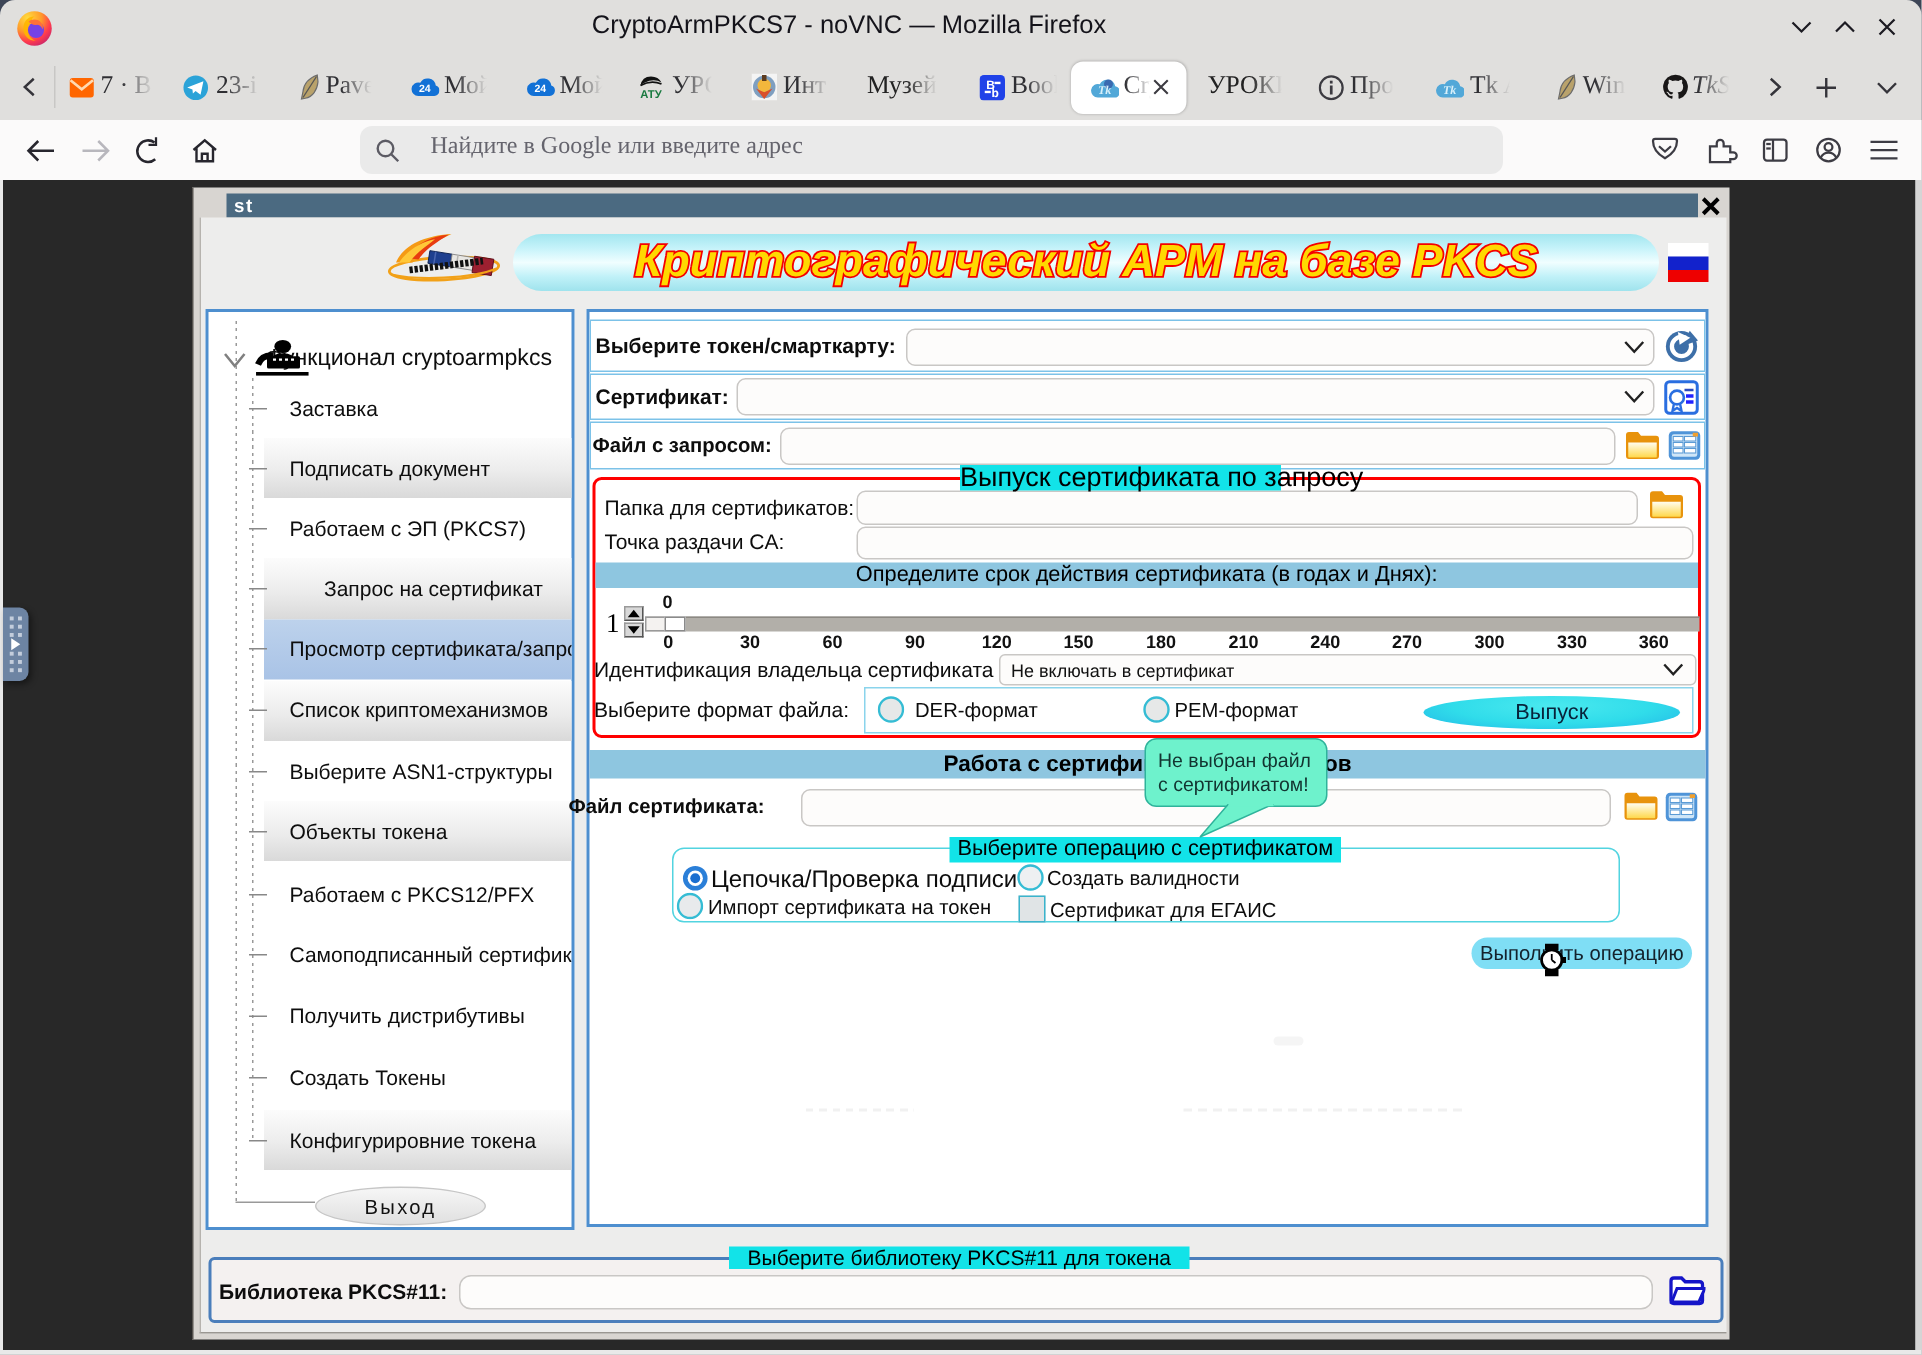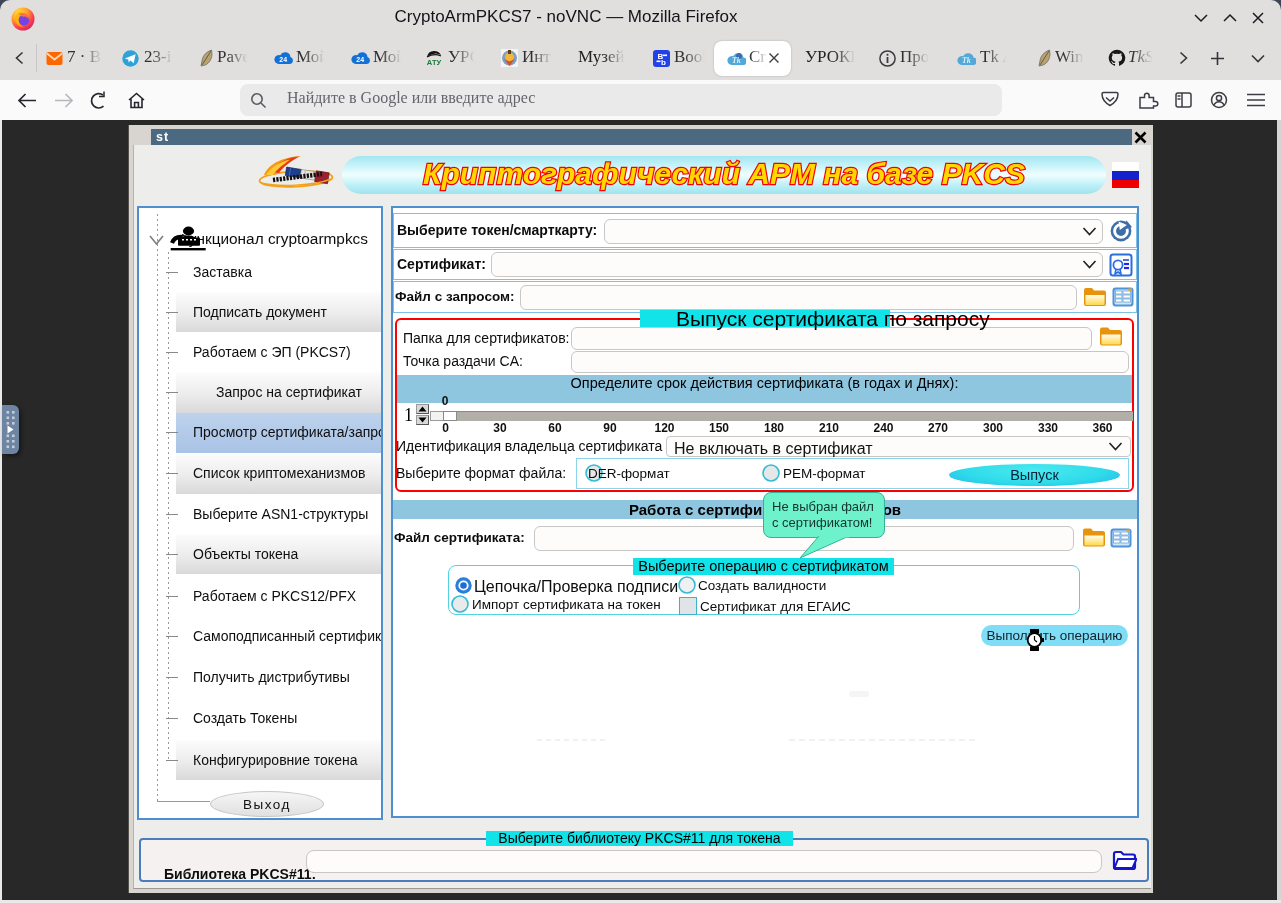--- a/index.html
+++ b/index.html
@@ -391,30 +391,30 @@
           <rect x="11" y="4" width="7.5" height="3"></rect>
       <rect x="3.5" y="8" width="6.5" height="3"></rect>
           <rect x="11" y="8" width="7.5" height="3"></rect>
       <rect x="3.5" y="12" width="6.5" height="3"></rect>
           <rect x="11" y="12" width="7.5" height="3"></rect>
     </g>
     <rect x="16.5" y="1.5" width="3.5" height="2.5" fill="#f0a030"></rect>
   </svg>
 
   <div class="abs" style="left:395px;top:318px;width:739px;height:174px;border:2px solid #f00;border-radius:6px;box-sizing:border-box;background:#fff;"></div>
-  <div class="cyanlab" style="left:640px;top:310px;width:214px;height:17px;font-size:21px;line-height:17px;padding-left:36px;">Выпуск сертификата по запросу</div>
+  <div class="cyanlab" style="left:640px;top:310px;width:214px;height:17px;font-size:18px;line-height:17px;">Выпуск сертификата по запросу</div>
   <div class="lab" style="left:403px;top:330px;">Папка для сертификатов:</div>
   <div class="entry" style="left:571px;top:327px;width:521px;height:23px;"></div>
   <svg class="abs" style="left:1099px;top:326px" width="24" height="21" viewBox="0 0 24 20">
     <path d="M1 3 Q1 1 3 1 L9 1 L11 3.5 L21 3.5 Q23 3.5 23 5.5 L23 17 Q23 19 21 19 L3 19 Q1 19 1 17 Z" fill="#e8930c"></path>
     <path d="M2.5 8 L21.5 8 L21.5 17.5 Q21.5 18 21 18 L3 18 Q2.5 18 2.5 17.5 Z" fill="url(#fgrad)"></path>
   </svg>
   <div class="lab" style="left:403px;top:353px;">Точка раздачи CA:</div>
   <div class="entry" style="left:571px;top:351px;width:558px;height:22px;"></div>
-  <div class="banner" style="left:397px;top:375px;width:735px;height:28px;line-height:17px;font-size:14.5px;">Определите срок действия сертификата (в годах и Днях):</div>
+  <div class="banner" style="left:397px;top:375px;width:735px;height:17px;line-height:17px;font-size:14.5px;">Определите срок действия сертификата (в годах и Днях):</div>
 
   <div class="abs" style="left:404px;top:405px;font-family:'Liberation Serif',serif;font-size:18px;color:#000;">1</div>
   <div class="abs" style="left:416px;top:404px;width:13px;height:10px;background:#d8d8d8;border:1px solid #9a9a9a;border-right-color:#555;border-bottom-color:#555;box-sizing:border-box;"></div>
   <div class="abs" style="left:416px;top:415px;width:13px;height:10px;background:#d8d8d8;border:1px solid #9a9a9a;border-right-color:#555;border-bottom-color:#555;box-sizing:border-box;"></div>
   <svg class="abs" style="left:418px;top:406px" width="9" height="17" viewBox="0 0 9 17">
         <path d="M4.5 0.5 L8.5 5.5 L0.5 5.5 Z" fill="#000"></path>
         <path d="M4.5 16.5 L8.5 11.5 L0.5 11.5 Z" fill="#000"></path>
       </svg>
 
   <div class="abs" style="left:430px;top:411px;width:703px;height:10px;background:#b2afa9;border-top:1px solid #8c8983;box-sizing:border-box;"></div>
@@ -430,40 +430,40 @@
   <div class="tick" style="left:774px;top:421px;">180</div>
   <div class="tick" style="left:829px;top:421px;">210</div>
   <div class="tick" style="left:883.5px;top:421px;">240</div>
   <div class="tick" style="left:938px;top:421px;">270</div>
   <div class="tick" style="left:993px;top:421px;">300</div>
   <div class="tick" style="left:1048px;top:421px;">330</div>
   <div class="tick" style="left:1102.5px;top:421px;">360</div>
 
   <div class="lab" style="left:396px;top:438px;">Идентификация владельца сертификата</div>
   <div class="entry" style="left:666px;top:436px;width:465px;height:21px;border-radius:4px;"></div>
-  <div class="abs" style="left:674px;top:440px;font-size:16px;color:#111;">Не включать в сертификат</div>
+  <div class="abs" style="left:674px;top:440px;font-size:12px;color:#111;">Не включать в сертификат</div>
   <svg class="abs" style="left:1108px;top:442px" width="15" height="9" viewBox="0 0 15 9">
         <path d="M1.5 1 L7.5 7.5 L13.5 1" class="chev"></path>
       </svg>
 
   <div class="lab" style="left:396px;top:465px;">Выберите формат файла:</div>
   <div class="abs" style="left:576px;top:458px;width:553px;height:31px;border:1px solid #8ad4ec;box-sizing:border-box;"></div>
   <svg class="abs" style="left:585px;top:464px" width="18" height="18" viewBox="0 0 18 18">
         <circle cx="9" cy="9" r="8" fill="#e6e8e8" stroke="#35bcd4" stroke-width="1.6"></circle>
       </svg>
-  <div class="lab" style="left:588px;top:466px;font-size:13.5px;">DER-формат</div>
+  <div class="lab" style="left:610px;top:466px;font-size:13.5px;">DER-формат</div>
   <svg class="abs" style="left:762px;top:464px" width="18" height="18" viewBox="0 0 18 18">
         <circle cx="9" cy="9" r="8" fill="#e6e8e8" stroke="#35bcd4" stroke-width="1.6"></circle>
       </svg>
   <div class="lab" style="left:783px;top:466px;font-size:13.5px;">PEM-формат</div>
   <div class="abs" style="left:949px;top:464px;width:171px;height:22px;border-radius:50%;background:radial-gradient(ellipse at 50% 30%, #4ae9ef 0%, #30dcea 55%, #27c4e8 85%, #20b2e0 100%);"></div>
   <div class="abs" style="left:949px;top:467px;width:171px;text-align:center;font-size:14.5px;color:#08223a;">Выпуск</div>
 
   <div class="banner" style="left:393px;top:500px;width:744px;height:19px;line-height:19px;font-weight:bold;">Работа с сертификатами и запросов</div>
-  <div class="blab" style="left:394px;top:530px;font-size:13.5px;">Файл сертификата:</div>
+  <div class="blab" style="left:379px;top:530px;font-size:13.5px;">Файл сертификата:</div>
   <div class="entry" style="left:534px;top:526px;width:540px;height:25px;"></div>
   <svg class="abs" style="left:1082px;top:527px" width="24" height="21" viewBox="0 0 24 20">
     <path d="M1 3 Q1 1 3 1 L9 1 L11 3.5 L21 3.5 Q23 3.5 23 5.5 L23 17 Q23 19 21 19 L3 19 Q1 19 1 17 Z" fill="#e8930c"></path>
     <path d="M2.5 8 L21.5 8 L21.5 17.5 Q21.5 18 21 18 L3 18 Q2.5 18 2.5 17.5 Z" fill="url(#fgrad)"></path>
   </svg>
   <svg class="abs" style="left:1110px;top:528px" width="22" height="20" viewBox="0 0 22 20">
     <rect x="0.5" y="0.5" width="21" height="19" rx="3" fill="#4f94d8"></rect>
     <rect x="2.5" y="2.5" width="17" height="15" rx="1.5" fill="#cfe6f8"></rect>
     <g fill="#fff" stroke="#5b9bd5" stroke-width="0.7">
       <rect x="3.5" y="4" width="6.5" height="3"></rect>
@@ -512,20 +512,20 @@
     <path d="M8.5 11 L8.5 7 M8.5 11 L11 13" stroke="#000" stroke-width="1.2" fill="none"></path>
     <rect x="14.5" y="9" width="3.5" height="4" fill="#000"></rect>
   </svg>
 
   <div class="abs" style="left:537px;top:739px;width:72px;height:2px;background:repeating-linear-gradient(90deg,#f1f1f1 0 5px,transparent 5px 9px);"></div>
   <div class="abs" style="left:789px;top:739px;width:188px;height:2px;background:repeating-linear-gradient(90deg,#f1f1f1 0 6px,transparent 6px 10px);"></div>
   <div class="abs" style="left:849px;top:691px;width:20px;height:6px;background:#f5f5f5;border-radius:3px;"></div>
 
   <div class="abs" style="left:139px;top:838px;width:1010px;height:44px;border:2px solid #4a7ebb;border-radius:4px;box-sizing:border-box;background:#f4f1f0;"></div>
   <div class="cyanlab" style="left:486px;top:831px;width:307px;height:15px;font-size:14px;line-height:15px;">Выберите библиотеку PKCS#11 для токена</div>
-  <div class="blab" style="left:164px;top:853px;font-size:14px;margin-top:13px;">Библиотека PKCS#11:</div>
+  <div class="blab" style="left:146px;top:853px;font-size:14px;">Библиотека PKCS#11:</div>
   <div class="entry" style="left:306px;top:850px;width:796px;height:23px;border-radius:8px;"></div>
   <svg class="abs" style="left:1112px;top:849px" width="25" height="23" viewBox="0 0 25 23">
     <path d="M2 5 Q2 3 4 3 L9 3 L11.5 5.5 L21 5.5 Q23 5.5 23 7.5 L23 18 Q23 20 21 20 L4 20 Q2 20 2 18 Z" fill="#fff" stroke="#1515c8" stroke-width="2.2"></path>
     <path d="M2.5 19 L6 10 L24.5 10 L20.5 19 Z" fill="#fff" stroke="#1515c8" stroke-width="2"></path>
   </svg>
   </div>
 </div>
 
 </body></html>

